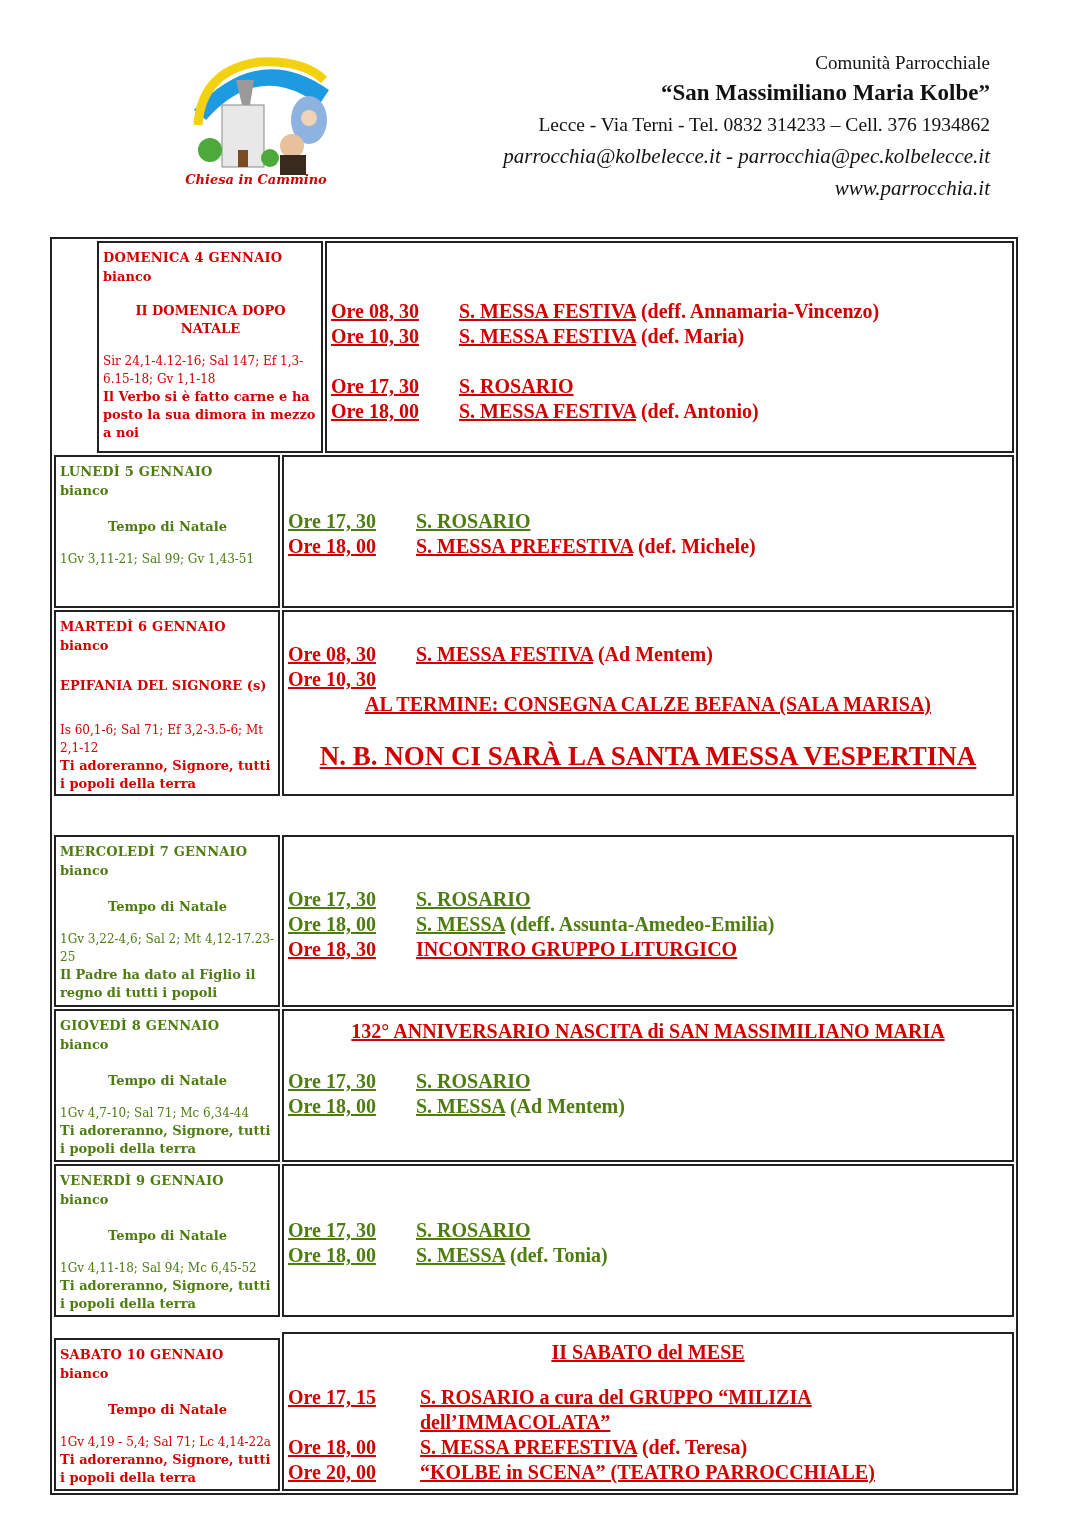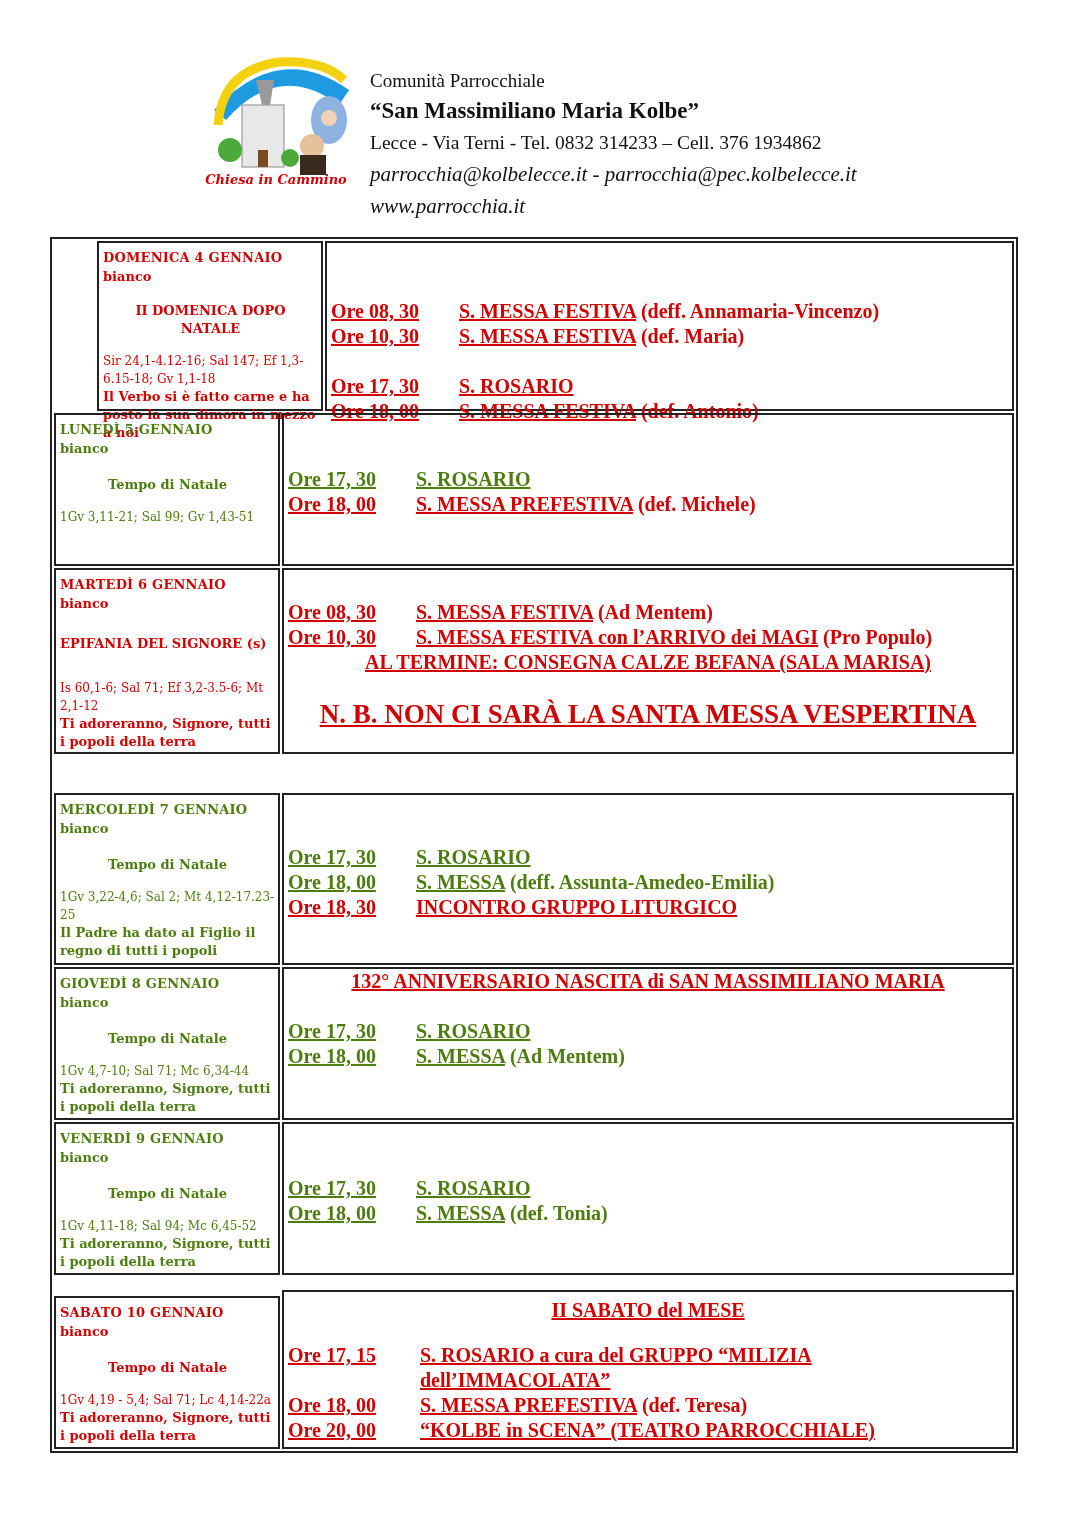--- a/index.html
+++ b/index.html
@@ -1,21 +1,21 @@
 <!DOCTYPE html>
 <html><head>
 <meta charset="utf-8">
 <style>
   html, body { margin: 0; padding: 0; background: #ffffff; }
   body { width: 1080px; height: 1528px; position: relative; overflow: hidden;
          font-family: "Liberation Serif", serif; color: #111; }
 
   
-  .logo { position: absolute; left: 204px; top: 50px; width: 150px; height: 140px; }
-  .hdr { position: absolute; left: 370px; top: 68px; width: 620px; text-align: left; color: #111; }
+  .logo { position: absolute; left: 184px; top: 50px; width: 150px; height: 140px; }
+  .hdr { position: absolute; left: 370px; top: 50px; width: 620px; text-align: right; color: #111; }
   .hdr .l1 { font-size: 19px; line-height: 26px; }
   .hdr .l2 { font-size: 23px; font-weight: bold; line-height: 34px; }
   .hdr .l3 { font-size: 19.5px; line-height: 30px; }
   .hdr .l4 { font-size: 21px; font-style: italic; line-height: 33px; }
   .hdr .l5 { font-size: 21px; font-style: italic; line-height: 30px; }
 
   
   .tbl { position: absolute; left: 50px; top: 237px; width: 968px;
          border: 2px solid #222; padding: 2px; box-sizing: border-box; background: #fff; }
   .row { display: flex; margin-bottom: 2px; }
@@ -64,21 +64,21 @@
 <div class="hdr">
   <div class="l1">Comunità Parrocchiale</div>
   <div class="l2">“San Massimiliano Maria Kolbe”</div>
   <div class="l3">Lecce - Via Terni - Tel. 0832 314233 – Cell. 376 1934862</div>
   <div class="l4">parrocchia@kolbelecce.it - parrocchia@pec.kolbelecce.it</div>
   <div class="l5">www.parrocchia.it</div>
 </div>
 
 <div class="tbl">
 
-  <div class="row" style="height:170px;padding-left:43px;">
+  <div class="row" style="height:212px;padding-left:43px;">
     <div class="left red">
       <div class="day">DOMENICA 4 GENNAIO</div>
       <div class="color">bianco</div>
       <div class="liturgy" style="margin:16px 10px 14px;">II DOMENICA DOPO NATALE</div>
       <div class="readings">Sir 24,1-4.12-16; Sal 147; Ef 1,3-6.15-18; Gv 1,1-18</div>
       <div class="motto">Il Verbo si è fatto carne e ha posto la sua dimora in mezzo a noi</div>
     </div>
     <div class="right red" style="padding-top:56px;">
       <div class="ev">
           <span class="time">Ore 08, 30</span>
@@ -127,21 +127,20 @@
       <div class="readings">Is 60,1-6; Sal 71; Ef  3,2-3.5-6; Mt 2,1-12</div>
       <div class="motto">Ti adoreranno, Signore, tutti i popoli della terra</div>
     </div>
     <div class="right red" style="padding-top:30px;">
       <div class="ev">
           <span class="time">Ore 08, 30</span>
           <span><span class="title">S. MESSA FESTIVA</span><span class="note"> (Ad Mentem)</span></span>
         </div>
       <div class="ev">
           <span class="time">Ore 10, 30</span>
-          <span><span class="title">S. MESSA FESTIVA con l’ARRIVO dei MAGI</span><span class="note"> (Pro Populo)</span></span>
         </div>
       <div class="center-ul banner">AL TERMINE: CONSEGNA CALZE BEFANA (SALA MARISA)</div>
       <div class="center-ul nb" style="margin-top:22px;">N. B. NON CI SARÀ LA SANTA MESSA VESPERTINA</div>
     </div>
   </div>
 
   <div class="row" style="height:172px;margin-top:39px;">
     <div class="left blk">
       <div class="day">MERCOLEDÌ 7 GENNAIO</div>
       <div class="color">bianco</div>
@@ -166,21 +165,21 @@
   </div>
 
   <div class="row" style="height:153px;">
     <div class="left blk">
       <div class="day">GIOVEDÌ 8 GENNAIO</div>
       <div class="color">bianco</div>
       <div class="liturgy">Tempo di Natale</div>
       <div class="readings">1Gv 4,7-10; Sal 71; Mc 6,34-44</div>
       <div class="motto">Ti adoreranno, Signore, tutti i popoli della terra</div>
     </div>
-    <div class="right" style="padding-top:0;">
+    <div class="right" style="padding-top:8px;">
       <div class="center-ul banner red">132° ANNIVERSARIO NASCITA di SAN MASSIMILIANO MARIA</div>
       <div class="spacer-s"></div>
       <div class="ev blk">
           <span class="time">Ore 17, 30</span>
           <span><span class="title">S. ROSARIO</span><span class="note"></span></span>
         </div>
       <div class="ev blk">
           <span class="time">Ore 18, 00</span>
           <span><span class="title">S. MESSA</span><span class="note"> (Ad Mentem)</span></span>
         </div>

